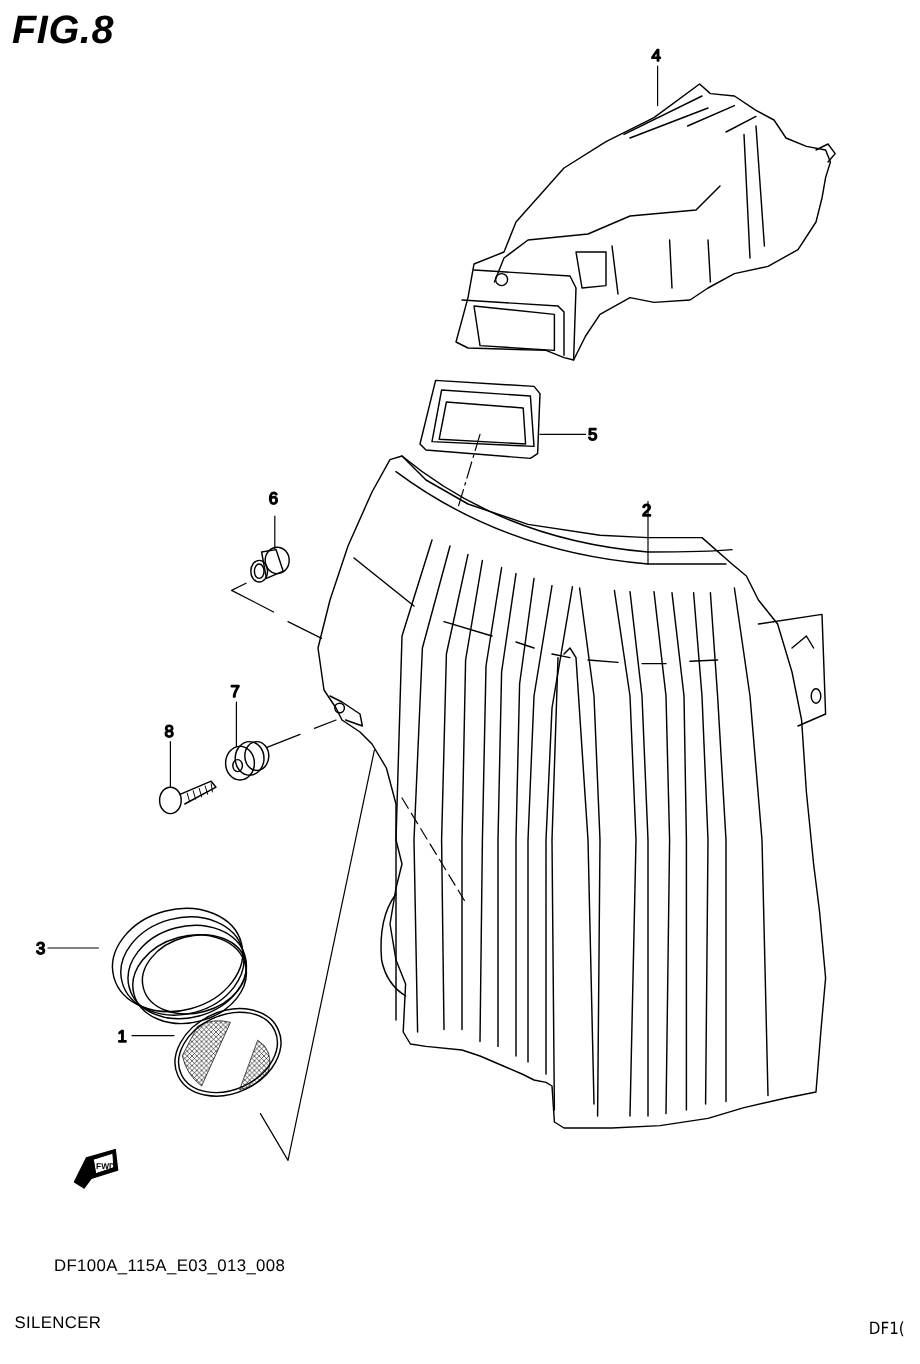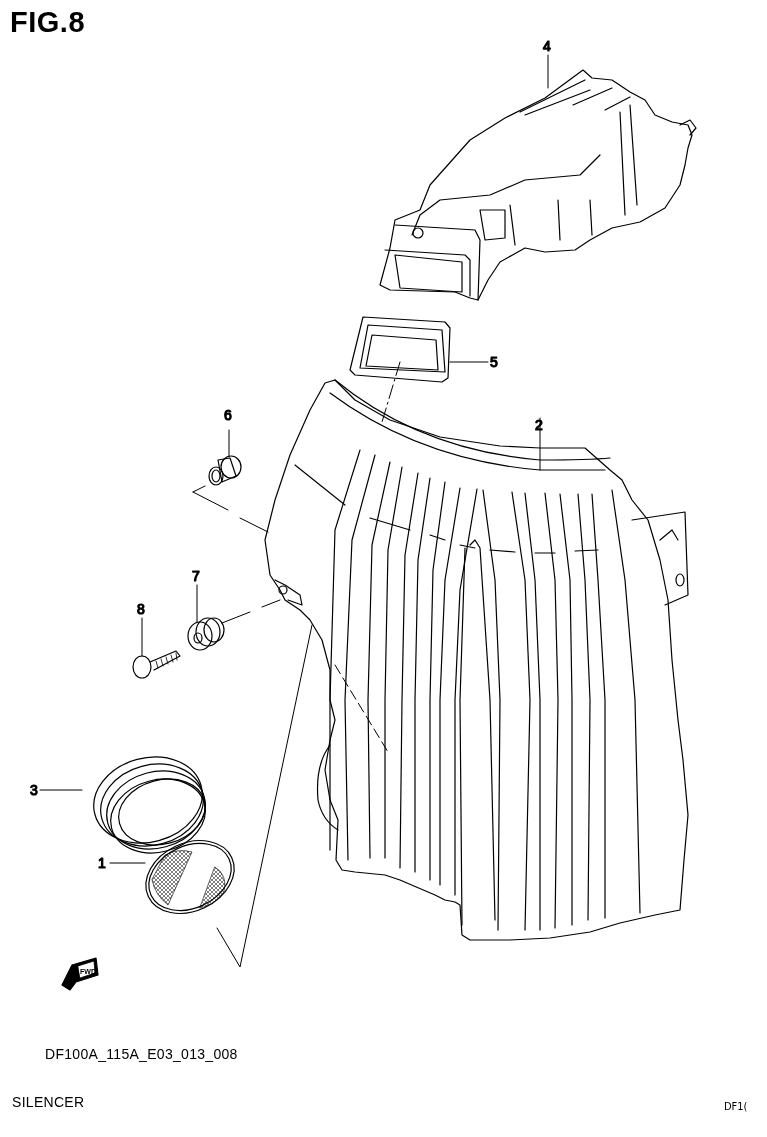--- a/index.html
+++ b/index.html
@@ -1,21 +1,21 @@
 <!DOCTYPE html>
 <html><head>
   <meta charset="utf-8">
   <style>
     html, body { margin: 0; padding: 0; background: #ffffff; }
     body { width: 767px; height: 1137px; position: relative; overflow: hidden; font-family: "Liberation Sans", sans-serif; color: #000; }
-    .fig-title { position: absolute; left: 10px; top: 6px; font-size: 29px; font-weight: bold; letter-spacing: 0.5px; }
+    .fig-title { position: absolute; left: 10px; top: 6px; font-size: 33px; font-weight: bold; letter-spacing: 0.5px; font-style: italic; }
     .footer { position: absolute; left: 12px; font-size: 14px; letter-spacing: 0.3px; }
     .footer.code { top: 1046px; margin-left: 33px; }
     .footer.name { top: 1094px; }
-    .footer-right { position: absolute; left: 724px; top: 1100px; font-size: 11px; font-family: "DejaVu Sans Condensed", "DejaVu Sans", sans-serif; }
+    .footer-right { position: absolute; left: 724px; top: 1100px; font-size: 14px; font-family: "DejaVu Sans Condensed", "DejaVu Sans", sans-serif; }
     svg.drawing { position: absolute; left: 0; top: 0; }
     .callout { font-family: "Liberation Sans", sans-serif; font-size: 14px; fill: #000; }
   </style>
 </head>
 <body>
 
 <div class="fig-title">FIG.8</div>
 
 <svg class="drawing" width="767" height="1137" viewBox="0 0 767 1137" xmlns="http://www.w3.org/2000/svg" fill="none" stroke="#000" stroke-width="1.2" stroke-linecap="round" stroke-linejoin="round">
 

